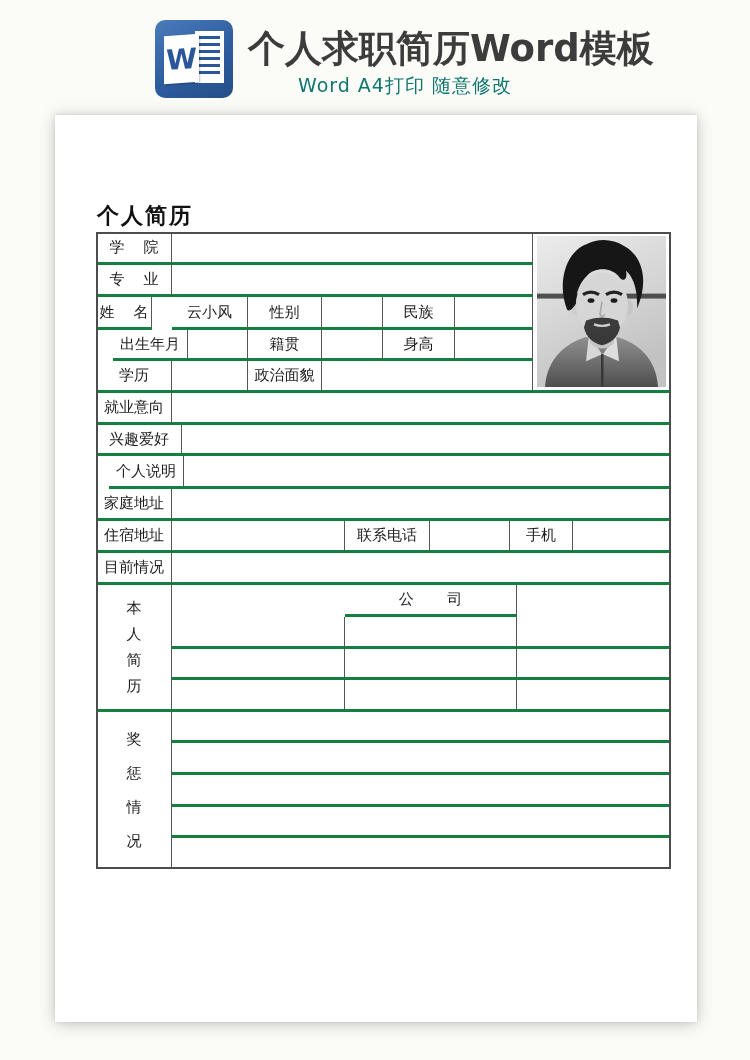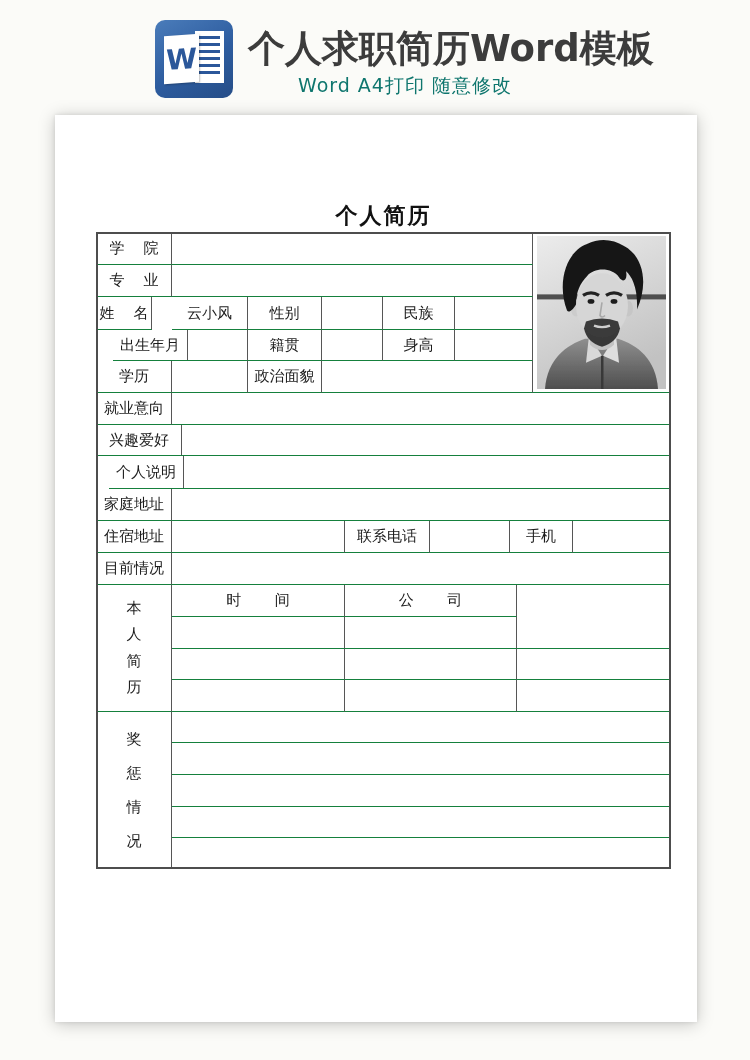--- a/index.html
+++ b/index.html
@@ -18,29 +18,29 @@
     transform:skewY(-4deg);display:flex;align-items:center;justify-content:center;
     color:#2b579a;font-weight:bold;font-size:28px;box-shadow:1px 1px 2px rgba(0,0,0,.25);}
   .h-title{position:absolute;left:248px;top:24px;width:380px;font-size:37px;font-weight:bold;
     color:#3c3c3c;letter-spacing:0px;white-space:nowrap;}
   .h-sub{position:absolute;left:240px;top:73px;width:330px;text-align:center;font-size:19px;
     color:#0f766e;letter-spacing:1px;}
 
   
   .page{position:absolute;left:55px;top:115px;width:642px;height:907px;background:#ffffff;
     box-shadow:0 2px 16px rgba(0,0,0,.22),0 0 4px rgba(0,0,0,.10);}
-  .doc-title{position:absolute;left:42px;top:86px;width:573px;height:30px;text-align:center;
+  .doc-title{position:absolute;left:42px;top:86px;width:573px;height:30px;
     font-size:22px;font-weight:bold;color:#111;letter-spacing:2px;}
 
   
   .rtable{position:absolute;left:42px;top:118px;width:573px;height:635px;}
   .tframe{position:absolute;left:-1px;top:-1px;right:-1px;bottom:-1px;
     border:2px solid #4d4d4d;pointer-events:none;z-index:5;}
   .c{position:absolute;box-sizing:border-box;border-right:1px solid #565656;
-    border-bottom:1px solid #15803d;display:flex;align-items:center;justify-content:center;
+    border-bottom:3px solid #15803d;display:flex;align-items:center;justify-content:center;
     font-size:15px;color:#1c1c1c;white-space:pre;overflow:hidden;}
   .nr{border-right:none;}
   .nb{border-bottom:none;}
   .vlabel{flex-direction:column;justify-content:space-around;padding:10px 0;}
   .photo-cell{padding:3px 4px;align-items:stretch;justify-content:stretch;}
   .photo-cell svg{width:100%;height:100%;display:block;}
 </style>
 </head>
 <body>
 
@@ -146,21 +146,20 @@
 
       <div class="c" style="left:0;top:320px;width:75px;height:32px">目前情况</div>
       <div class="c nr" style="left:75px;top:320px;width:498px;height:32px"></div>
 
       <div class="c vlabel" style="left:0;top:352px;width:75px;height:127px">
         <span>本</span>
         <span>人</span>
         <span>简</span>
         <span>历</span>
       </div>
-      <div class="c" style="left:75px;top:352px;width:173px;height:32px">时       间</div>
       <div class="c" style="left:248px;top:352px;width:172px;height:32px">公       司</div>
 
       <div class="c" style="left:75px;top:384px;width:173px;height:32px"></div>
       <div class="c" style="left:248px;top:384px;width:172px;height:32px"></div>
       <div class="c nr" style="left:420px;top:384px;width:153px;height:32px"></div>
 
       <div class="c" style="left:75px;top:416px;width:173px;height:31px"></div>
       <div class="c" style="left:248px;top:416px;width:172px;height:31px"></div>
       <div class="c nr" style="left:420px;top:416px;width:153px;height:31px"></div>
 

